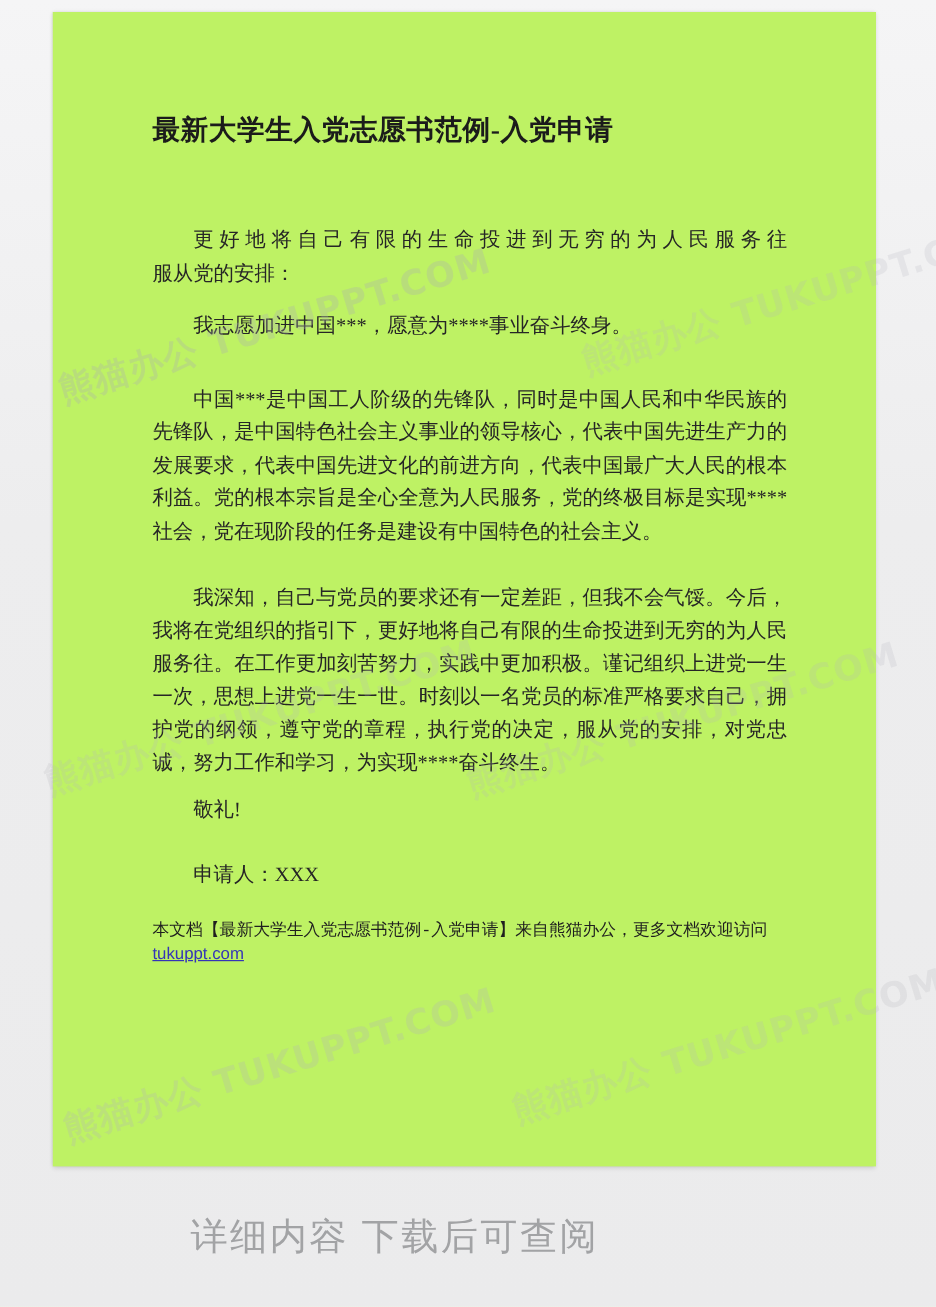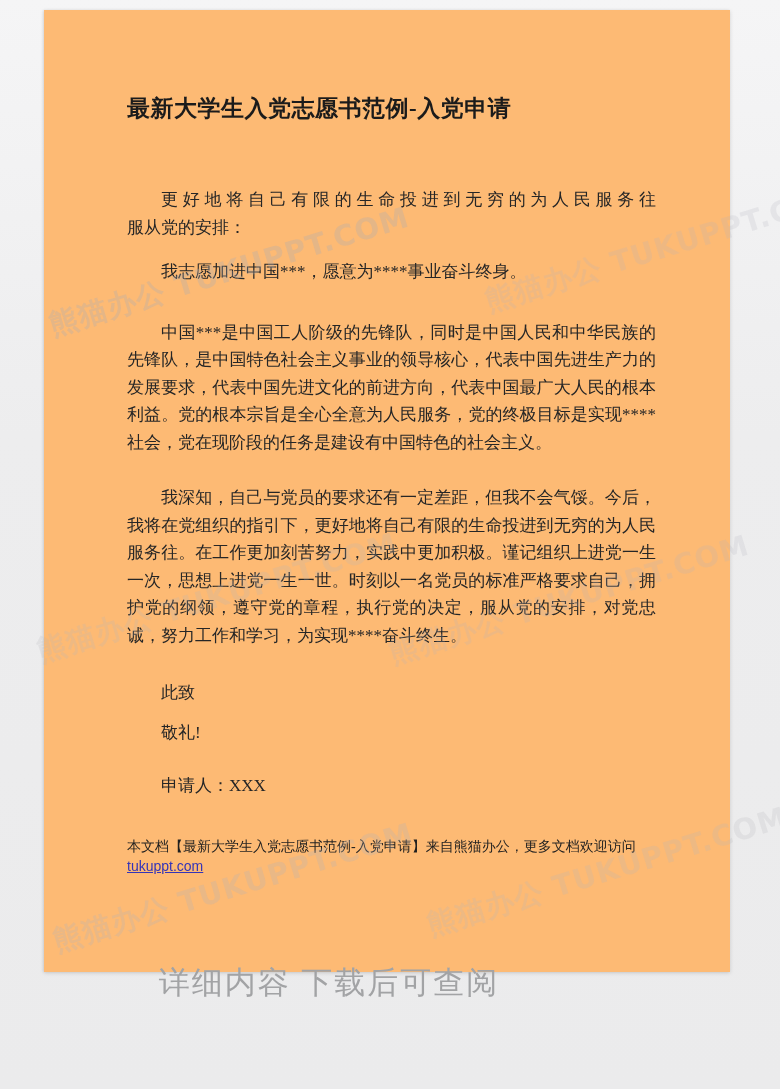--- a/index.html
+++ b/index.html
@@ -8,21 +8,21 @@
     position: relative;
     width: 780px; height: 1089px;
     background: linear-gradient(180deg, #f5f5f6 0%, #ededee 40%, #ebebec 100%);
     overflow: hidden;
     font-family: "Liberation Serif", "DejaVu Serif", serif;
   }
   .page {
     position: absolute;
     left: 44px; top: 10px;
     width: 686px; height: 962px;
-    background: #fdba74;
+    background: #bef264;
     box-shadow: 0 1px 4px rgba(0,0,0,0.14), -1px 0 2px rgba(0,0,0,0.06);
   }
   .content {
     padding: 84px 74px 0 83px;
     color: #222222;
   }
   .doc-title {
     font-size: 23px;
     font-weight: bold;
     color: #1b1b1b;
@@ -43,24 +43,25 @@
   }
   .salutation { text-align: left; }
   .para { text-indent: 2em; }
   .p-pledge  { margin-top: 17px; }
   .p-party   { margin-top: 33px; }
   .p-self    { margin-top: 28px; }
   .p-closing { margin-top: 30px; text-indent: 2em; }
   .p-salute  { margin-top: 12px; text-indent: 2em; }
   .p-applicant { margin-top: 26px; text-indent: 2em; }
   .source-note {
-    margin-top: 37px;
+    margin-top: 24px;
     font-size: 14px;
     line-height: 20px;
     color: #1f1f1f;
+    font-family: Liberation Mono, monospace;
   }
   .source-link-row { }
   .source-link {
     font-family: "Liberation Sans", "DejaVu Sans", sans-serif;
     font-size: 14px;
     color: #3434b8;
     text-decoration: underline;
     cursor: pointer;
   }
   .watermark {
@@ -76,21 +77,21 @@
     z-index: 3;
   }
   .wm-1 { left: 42px;  top: 252px; }
   .wm-2 { left: 478px; top: 228px; color: rgba(180,180,188,0.20); }
   .wm-3 { left: 30px;  top: 578px; color: rgba(180,180,188,0.22); }
   .wm-4 { left: 382px; top: 580px; color: rgba(180,180,188,0.20); }
   .wm-5 { left: 46px;  top: 868px; color: rgba(178,178,186,0.26); }
   .wm-6 { left: 420px; top: 852px; color: rgba(180,180,188,0.22); }
   .bottom-bar {
     position: absolute;
-    left: 0; top: 924px;
+    left: 0; top: 972px;
     width: 658px; height: 117px;
     display: flex;
     align-items: center;
     justify-content: center;
   }
   .bottom-bar-text {
     font-family: "Liberation Sans", "DejaVu Sans", sans-serif;
     font-size: 31px;
     letter-spacing: 2px;
     color: #a2a3a5;
@@ -105,21 +106,20 @@
 
     <div class="body-text intro-line">更好地将自己有限的生命投进到无穷的为人民服务往</div>
     <div class="body-text salutation">服从党的安排：</div>
 
     <div class="body-text para p-pledge">我志愿加进中国***，愿意为****事业奋斗终身。</div>
 
     <div class="body-text para p-party">中国***是中国工人阶级的先锋队，同时是中国人民和中华民族的先锋队，是中国特色社会主义事业的领导核心，代表中国先进生产力的发展要求，代表中国先进文化的前进方向，代表中国最广大人民的根本利益。党的根本宗旨是全心全意为人民服务，党的终极目标是实现****社会，党在现阶段的任务是建设有中国特色的社会主义。</div>
 
     <div class="body-text para p-self">我深知，自己与党员的要求还有一定差距，但我不会气馁。今后，我将在党组织的指引下，更好地将自己有限的生命投进到无穷的为人民服务往。在工作更加刻苦努力，实践中更加积极。谨记组织上进党一生一次，思想上进党一生一世。时刻以一名党员的标准严格要求自己，拥护党的纲领，遵守党的章程，执行党的决定，服从党的安排，对党忠诚，努力工作和学习，为实现****奋斗终生。</div>
 
-    <div class="body-text p-closing">此致</div>
     <div class="body-text p-salute">敬礼!</div>
     <div class="body-text p-applicant">申请人：XXX</div>
 
     <div class="source-note">本文档【最新大学生入党志愿书范例-入党申请】来自熊猫办公，更多文档欢迎访问</div>
     <div class="source-link-row">
       <a class="source-link">tukuppt.com</a>
     </div>
   </div>
 </div>
 

